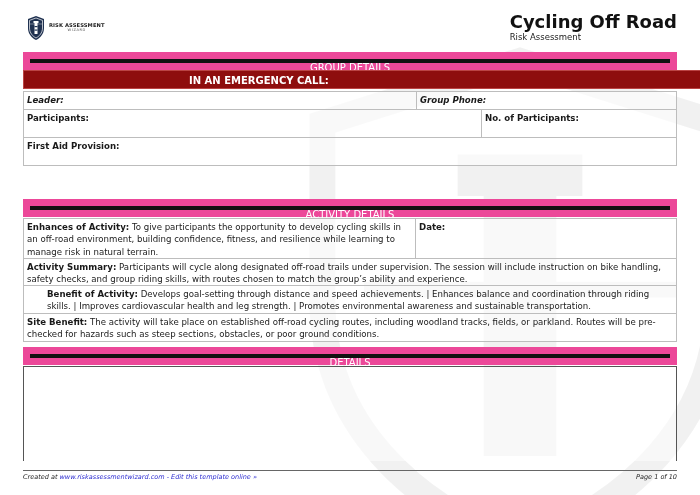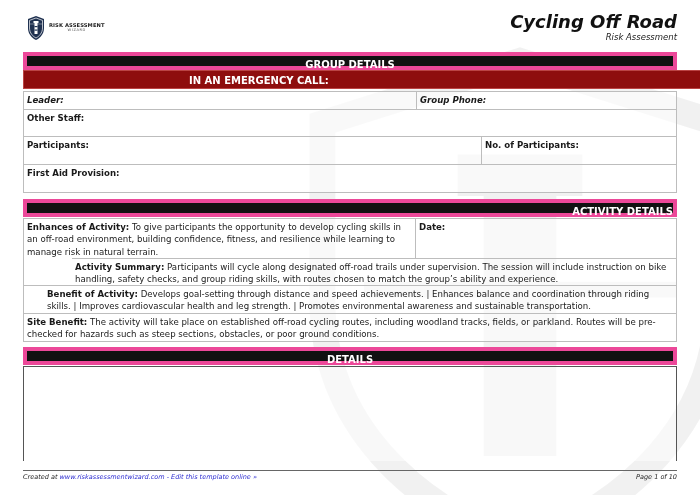--- a/index.html
+++ b/index.html
@@ -8,25 +8,25 @@
 
     .watermark { position: absolute; right: -80px; top: 40px; width: 520px; height: 520px; opacity: 0.05; pointer-events: none; }
 
     .header { position: absolute; left: 23px; top: 12px; width: 654px; height: 34px; }
     .logo { position: absolute; left: 3px; top: 3px; display: flex; align-items: center; }
     .logo svg { width: 20px; height: 26px; }
     .logo-text { margin-left: 3px; line-height: 1; }
     .logo-line1 { font-size: 5.2px; font-weight: bold; color: #222; letter-spacing: 0.1px; }
     .logo-line2 { font-size: 3.6px; color: #555; text-align: center; margin-top: 1px; letter-spacing: 0.6px; }
 
-    .title-block { position: absolute; right: 0; top: 0; text-align: right; font-style: italic; }
+    .title-block { position: absolute; right: 0; top: 0; text-align: left; }
     .doc-title { font-size: 18px; font-weight: bold; color: #111; line-height: 20px; }
     .doc-subtitle { font-size: 8.5px; color: #222; line-height: 10px; margin-top: 0px; }
 
-    .section-bar { position: absolute; left: 23px; width: 654px; height: 18px; background: #111111; color: #fff; font-weight: bold; font-size: 10px; text-align: center; line-height: 18px; border: 4px solid #ec4899; }
+    .section-bar { position: absolute; left: 23px; width: 654px; height: 18px; background: #111111; color: #fff; font-weight: normal; font-size: 10px; text-align: center; line-height: 18px; border: 7px solid #ec4899; }
     .emergency-bar { position: absolute; left: 23px; width: 697px; height: 19px; background: #8e0e0e; color: #fff; font-weight: bold; font-size: 10px; line-height: 19px; border: 1px solid #b44; }
     .emergency-bar span { position: absolute; left: 165px; }
 
     .table { position: absolute; left: 23px; width: 654px; border: 1px solid #bdbdbd; background: rgba(255,255,255,0.6); }
     .row { position: relative; border-top: 1px solid #bdbdbd; display: flex; }
     .row:first-child { border-top: none; }
     .cell { padding: 2px 3px; font-size: 8.6px; line-height: 12.4px; }
     .cell + .cell { border-left: 1px solid #bdbdbd; }
     .label { font-weight: bold; }
 
@@ -78,57 +78,51 @@
   <div class="row" style="height:17px;font-style:italic;">
     <div class="cell" style="width:392px;">
       <span class="label">Leader:</span>
       <span></span>
     </div>
     <div class="cell" style="flex:1;">
       <span class="label">Group Phone:</span>
       <span></span>
     </div>
   </div>
-  <div class="row" style="height:27px;">
-    <div class="cell" style="flex:1;">
-      <span class="label">Other Staff:</span>
-      <span></span>
-    </div>
-  </div>
   <div class="row" style="height:28px;">
     <div class="cell" style="width:457px;">
       <span class="label">Participants:</span>
       <span></span>
     </div>
     <div class="cell" style="flex:1;">
       <span class="label">No. of Participants:</span>
       <span></span>
     </div>
   </div>
   <div class="row" style="height:28px;">
     <div class="cell" style="flex:1;">
       <span class="label">First Aid Provision:</span>
       <span></span>
     </div>
   </div>
 </div>
 
-<div class="section-bar" style="top:199px;text-align:right;">ACTIVITY DETAILS</div>
+<div class="section-bar" style="top:199px;">ACTIVITY DETAILS</div>
 
 <div class="table" style="top:218px;">
   <div class="row" style="height:39px;">
     <div class="cell" style="width:391px;">
       <span class="label">Enhances of Activity:</span><span> To give participants the opportunity to develop cycling skills in an off-road environment, building confidence, fitness, and resilience while learning to manage risk in natural terrain.</span>
     </div>
     <div class="cell" style="flex:1;">
       <span class="label">Date:</span>
       <span></span>
     </div>
   </div>
-  <div class="row" style="height:27px;margin-left:48px;">
+  <div class="row" style="height:27px;">
     <div class="cell" style="flex:1;">
       <span class="label">Activity Summary:</span><span> Participants will cycle along designated off-road trails under supervision. The session will include instruction on bike handling, safety checks, and group riding skills, with routes chosen to match the group’s ability and experience.</span>
     </div>
   </div>
   <div class="row" style="height:28px;">
     <div class="cell" style="flex:1;margin-left:20px;">
       <span class="label">Benefit of Activity:</span><span> Develops goal-setting through distance and speed achievements. | Enhances balance and coordination through riding skills. | Improves cardiovascular health and leg strength. | Promotes environmental awareness and sustainable transportation.</span>
     </div>
   </div>
   <div class="row" style="height:28px;">

